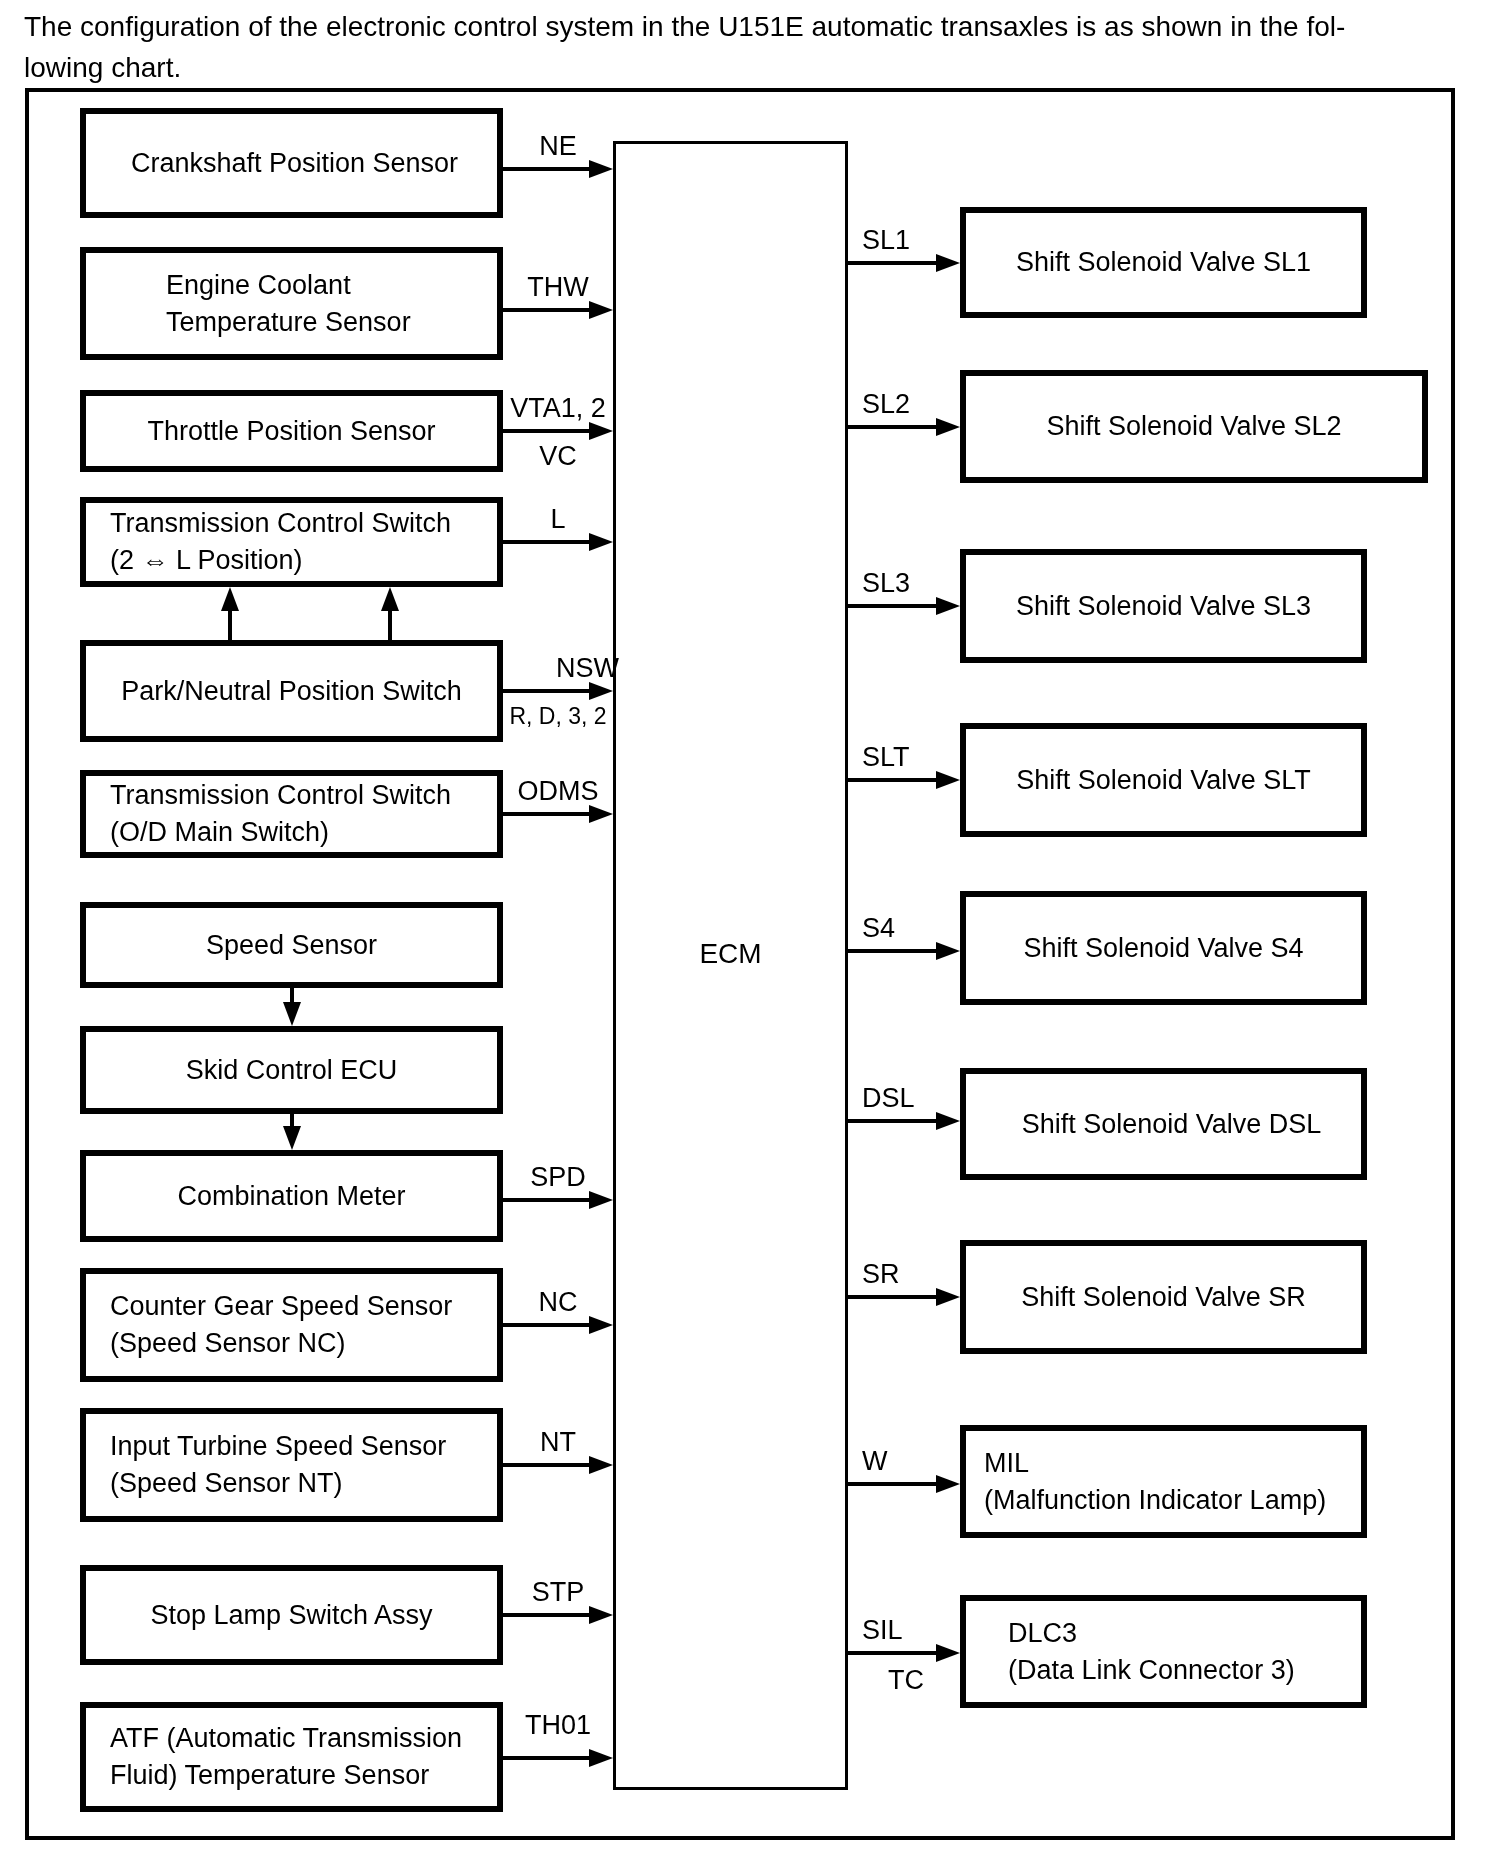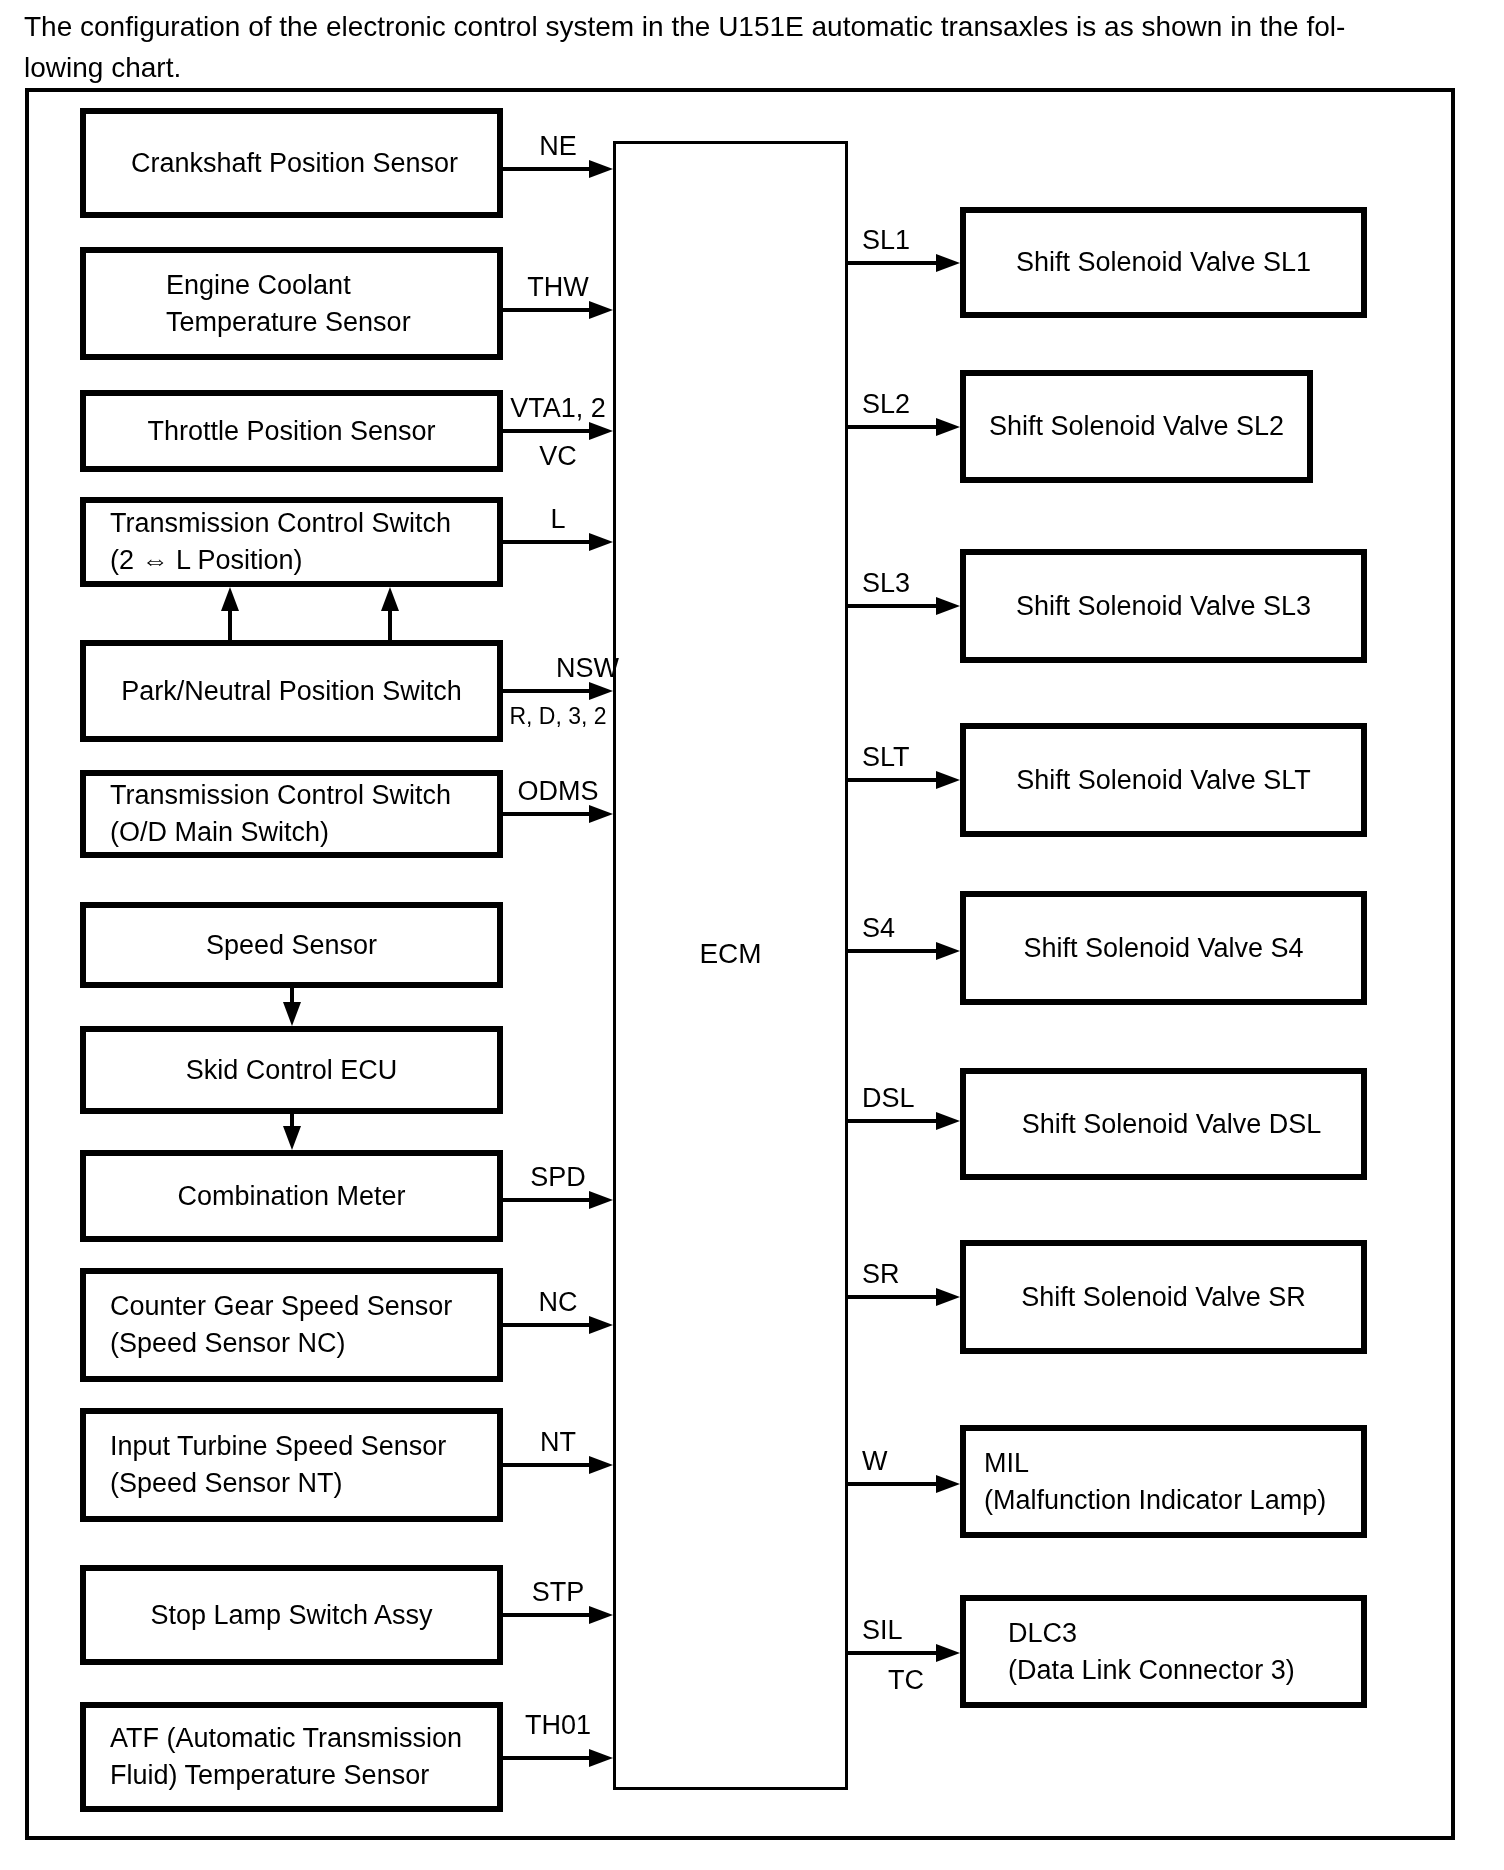--- a/index.html
+++ b/index.html
@@ -131,21 +131,21 @@
       </div>
       <div class="hline" style="left: 503px; top: 1756px; width: 86px;"></div>
       <div class="ah-right" style="left: 589px; top: 1749px;"></div>
       <div class="sig gap-center" style="left: 497px; top: 1708px; width: 122px;">TH01</div>
       <div class="node center" style="left: 960px; top: 207px; width: 407px; height: 111px; padding-left: 0px;">
         <div class="line">Shift Solenoid Valve SL1</div>
       </div>
       <div class="hline" style="left: 848px; top: 261px; width: 88px;"></div>
       <div class="ah-right" style="left: 936px; top: 254px;"></div>
       <div class="sig" style="left: 862px; top: 223px;">SL1</div>
-      <div class="node center" style="left: 960px; top: 370px; width: 353px; height: 113px; padding-left: 0px;">
+      <div class="node center" style="left: 960px; top: 370px; width: 468px; height: 113px; padding-left: 0px;">
         <div class="line">Shift Solenoid Valve SL2</div>
       </div>
       <div class="hline" style="left: 848px; top: 425px; width: 88px;"></div>
       <div class="ah-right" style="left: 936px; top: 418px;"></div>
       <div class="sig" style="left: 862px; top: 387px;">SL2</div>
       <div class="node center" style="left: 960px; top: 549px; width: 407px; height: 114px; padding-left: 0px;">
         <div class="line">Shift Solenoid Valve SL3</div>
       </div>
       <div class="hline" style="left: 848px; top: 604px; width: 88px;"></div>
       <div class="ah-right" style="left: 936px; top: 597px;"></div>

